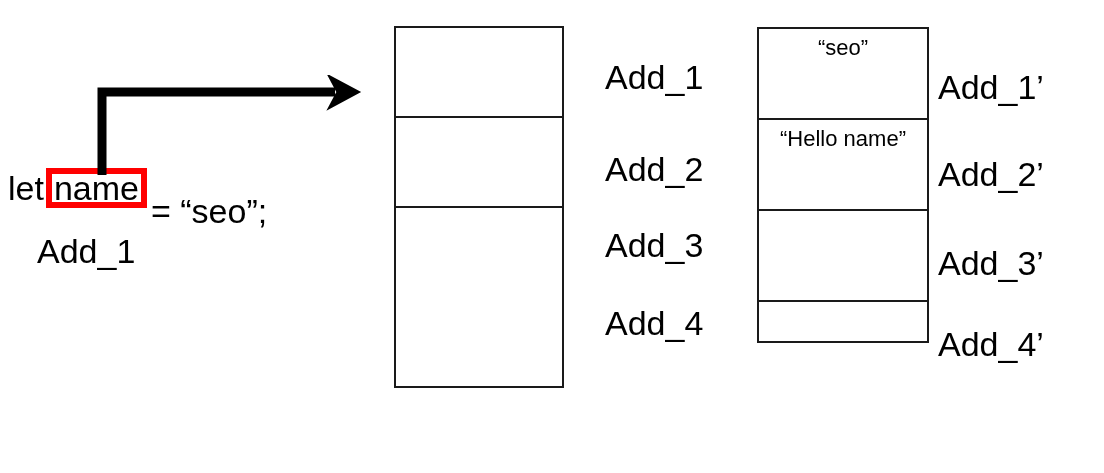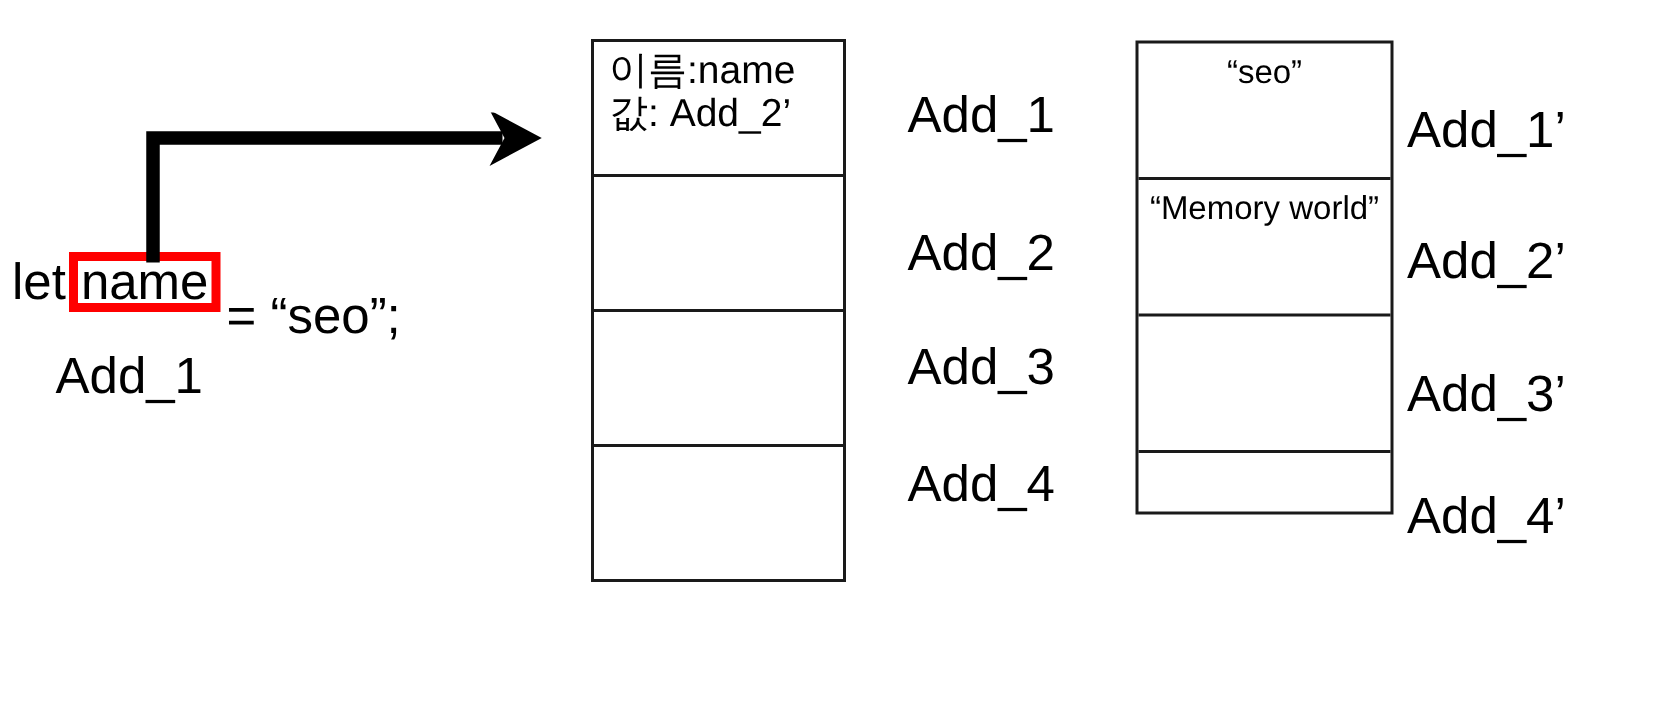--- a/index.html
+++ b/index.html
@@ -132,43 +132,37 @@
   </div>
 
   <div class="addr-under-code">Add_1</div>
 
   <svg class="arrow-svg" viewBox="0 0 280 110">
     <path d="M 12 100 L 12 17 L 245 17" fill="none" stroke="#000000" stroke-width="9" stroke-linecap="butt" stroke-linejoin="miter"></path>
     <path d="M 240 2 L 268 17 L 240 32 L 248 17 Z" fill="#000000" stroke="#000000" stroke-width="3" stroke-linejoin="miter"></path>
   </svg>
 
   <div class="mem-box" id="mem-box-left">
-    <div class="mem-cell">
-      <div class="cell-lines">
-        <span class="cell-line">이름:name</span>
-        <span class="cell-line">값: Add_2’</span>
-      </div>
-    </div>
     <div class="mem-cell"></div>
     <div class="mem-cell"></div>
     <div class="mem-cell"></div>
   </div>
 
 
   <div class="addr-label addr-col-mid" style="top:58px">Add_1</div>
   <div class="addr-label addr-col-mid" style="top:150px">Add_2</div>
   <div class="addr-label addr-col-mid" style="top:226px">Add_3</div>
   <div class="addr-label addr-col-mid" style="top:304px">Add_4</div>
 
   <div class="mem-box" id="mem-box-right">
     <div class="mem-cell">
       <span class="cell-centered">“seo”</span>
     </div>
     <div class="mem-cell">
-      <span class="cell-centered">“Memory world”</span>
+      <span class="cell-centered">“Hello name”</span>
     </div>
     <div class="mem-cell">
       <span class="cell-centered"></span>
     </div>
     <div class="mem-cell">
       <span class="cell-centered"></span>
     </div>
   </div>
 
   <div class="addr-label addr-col-right" style="top:68px">Add_1’</div>

